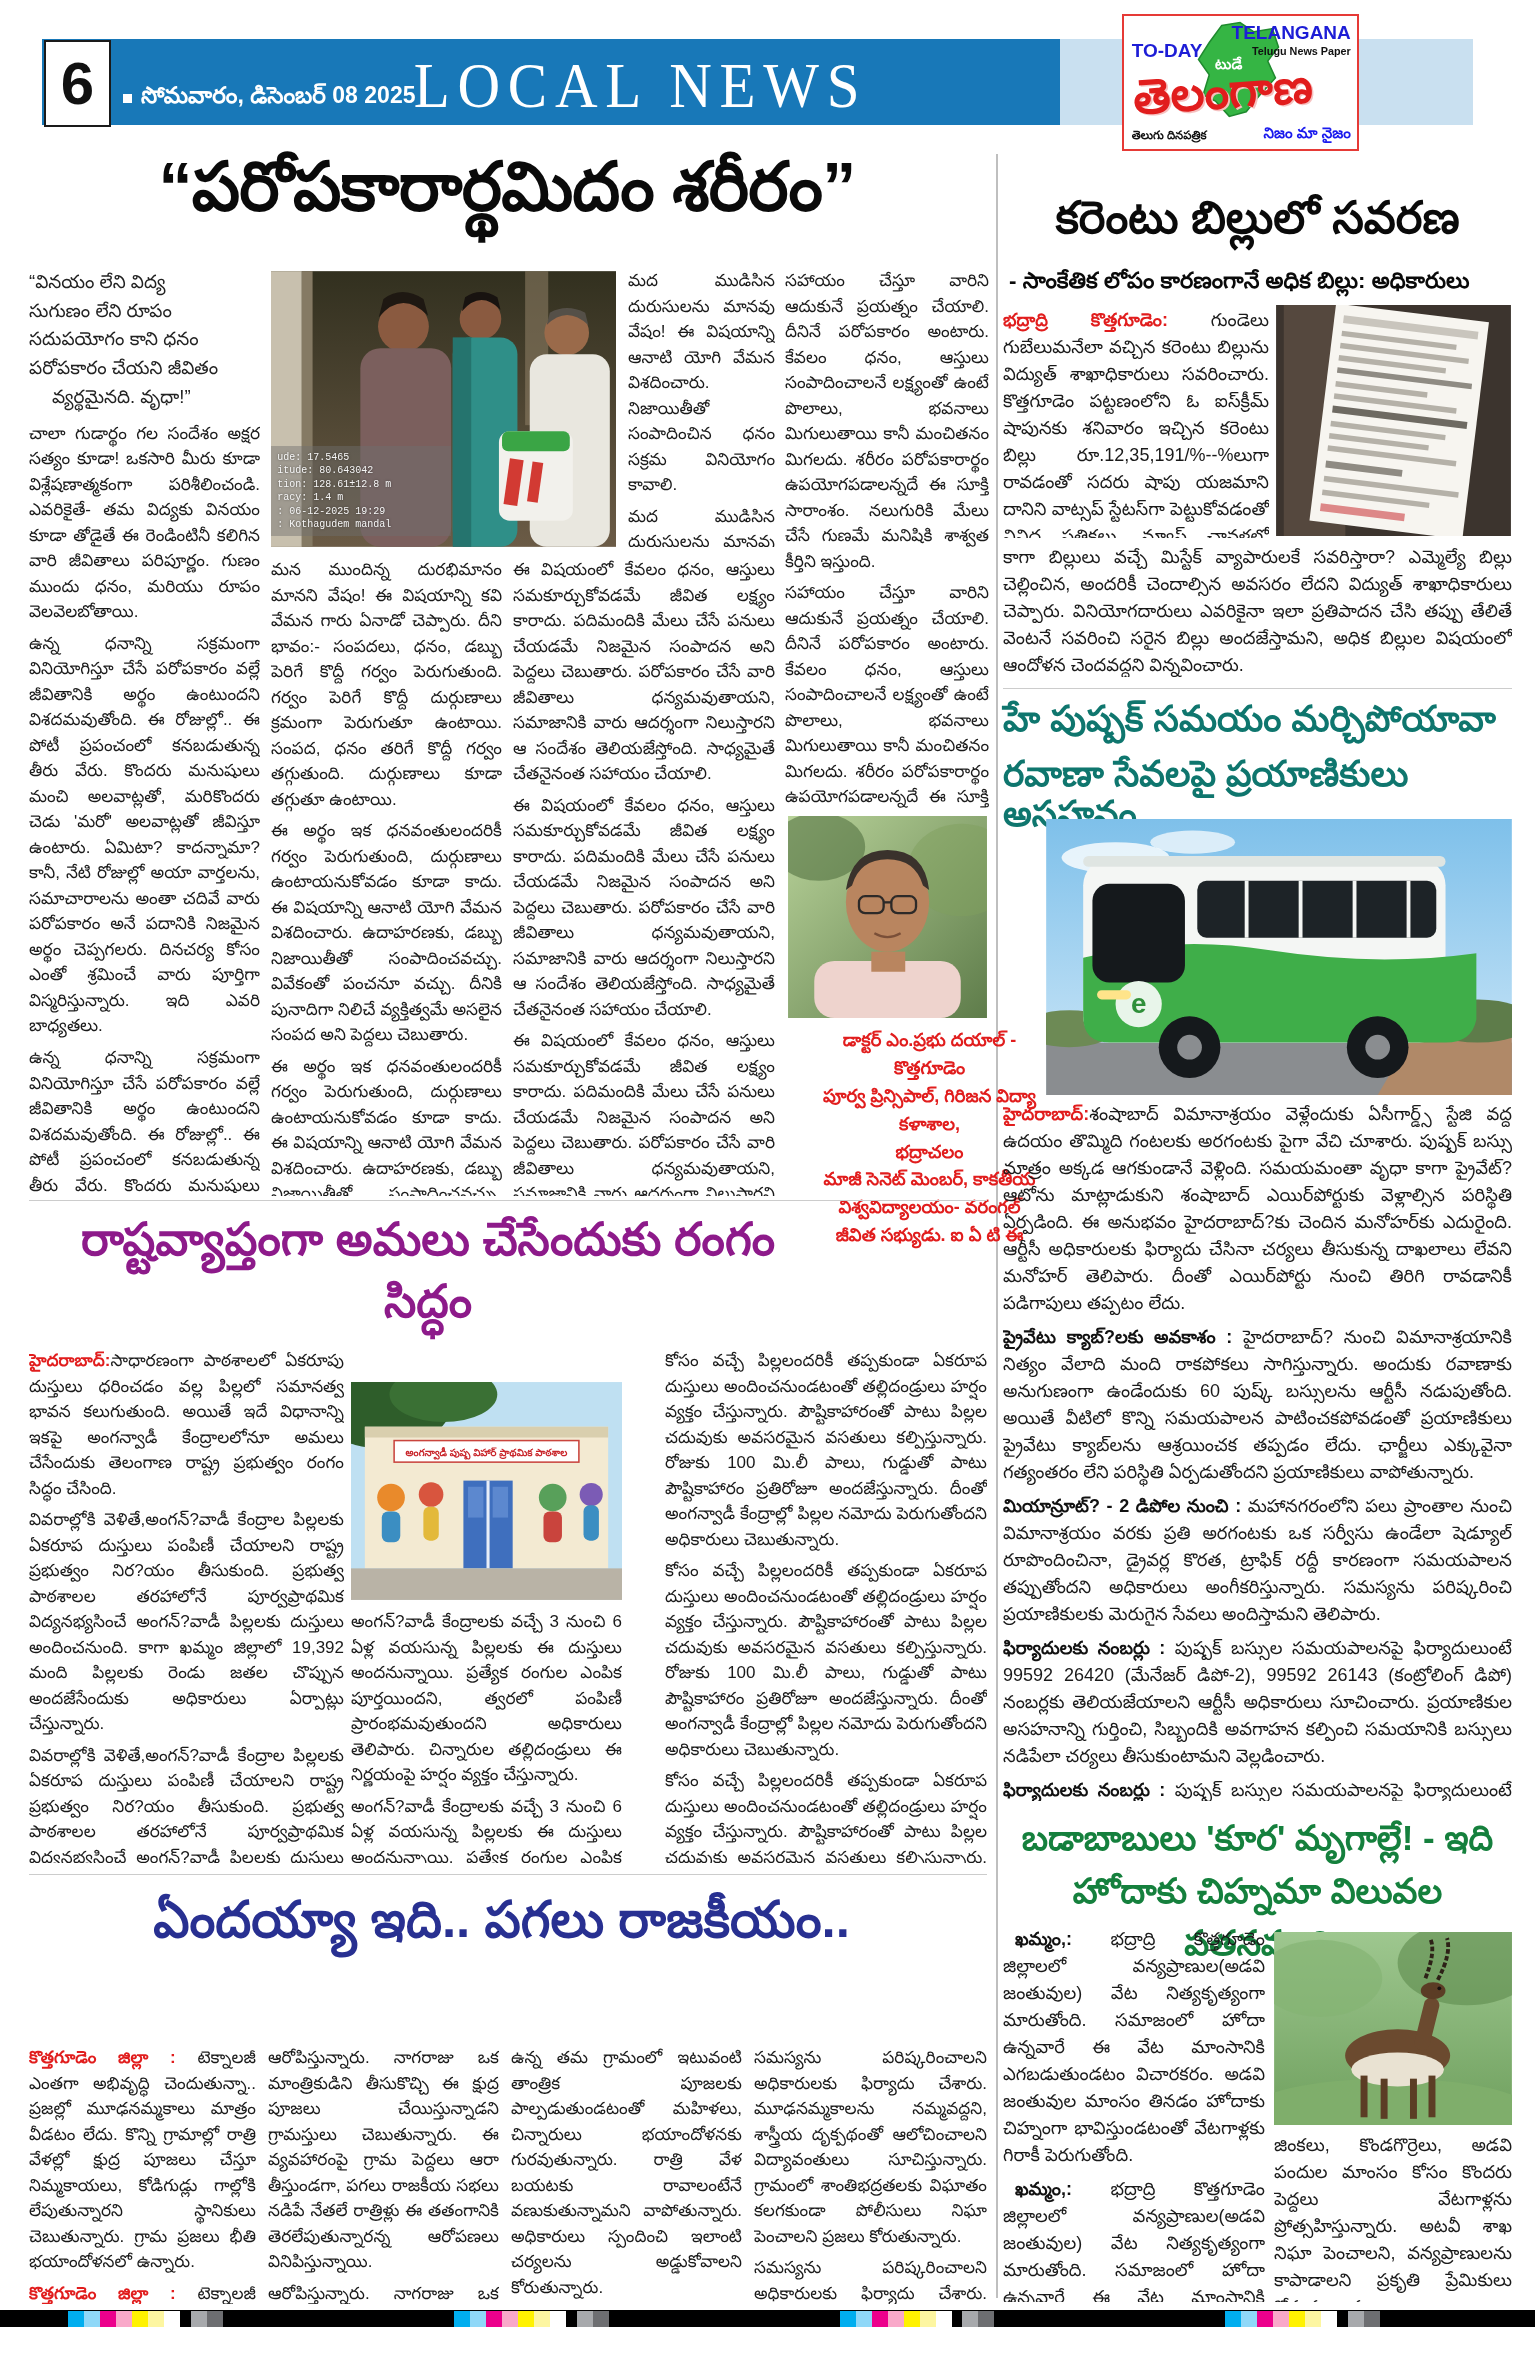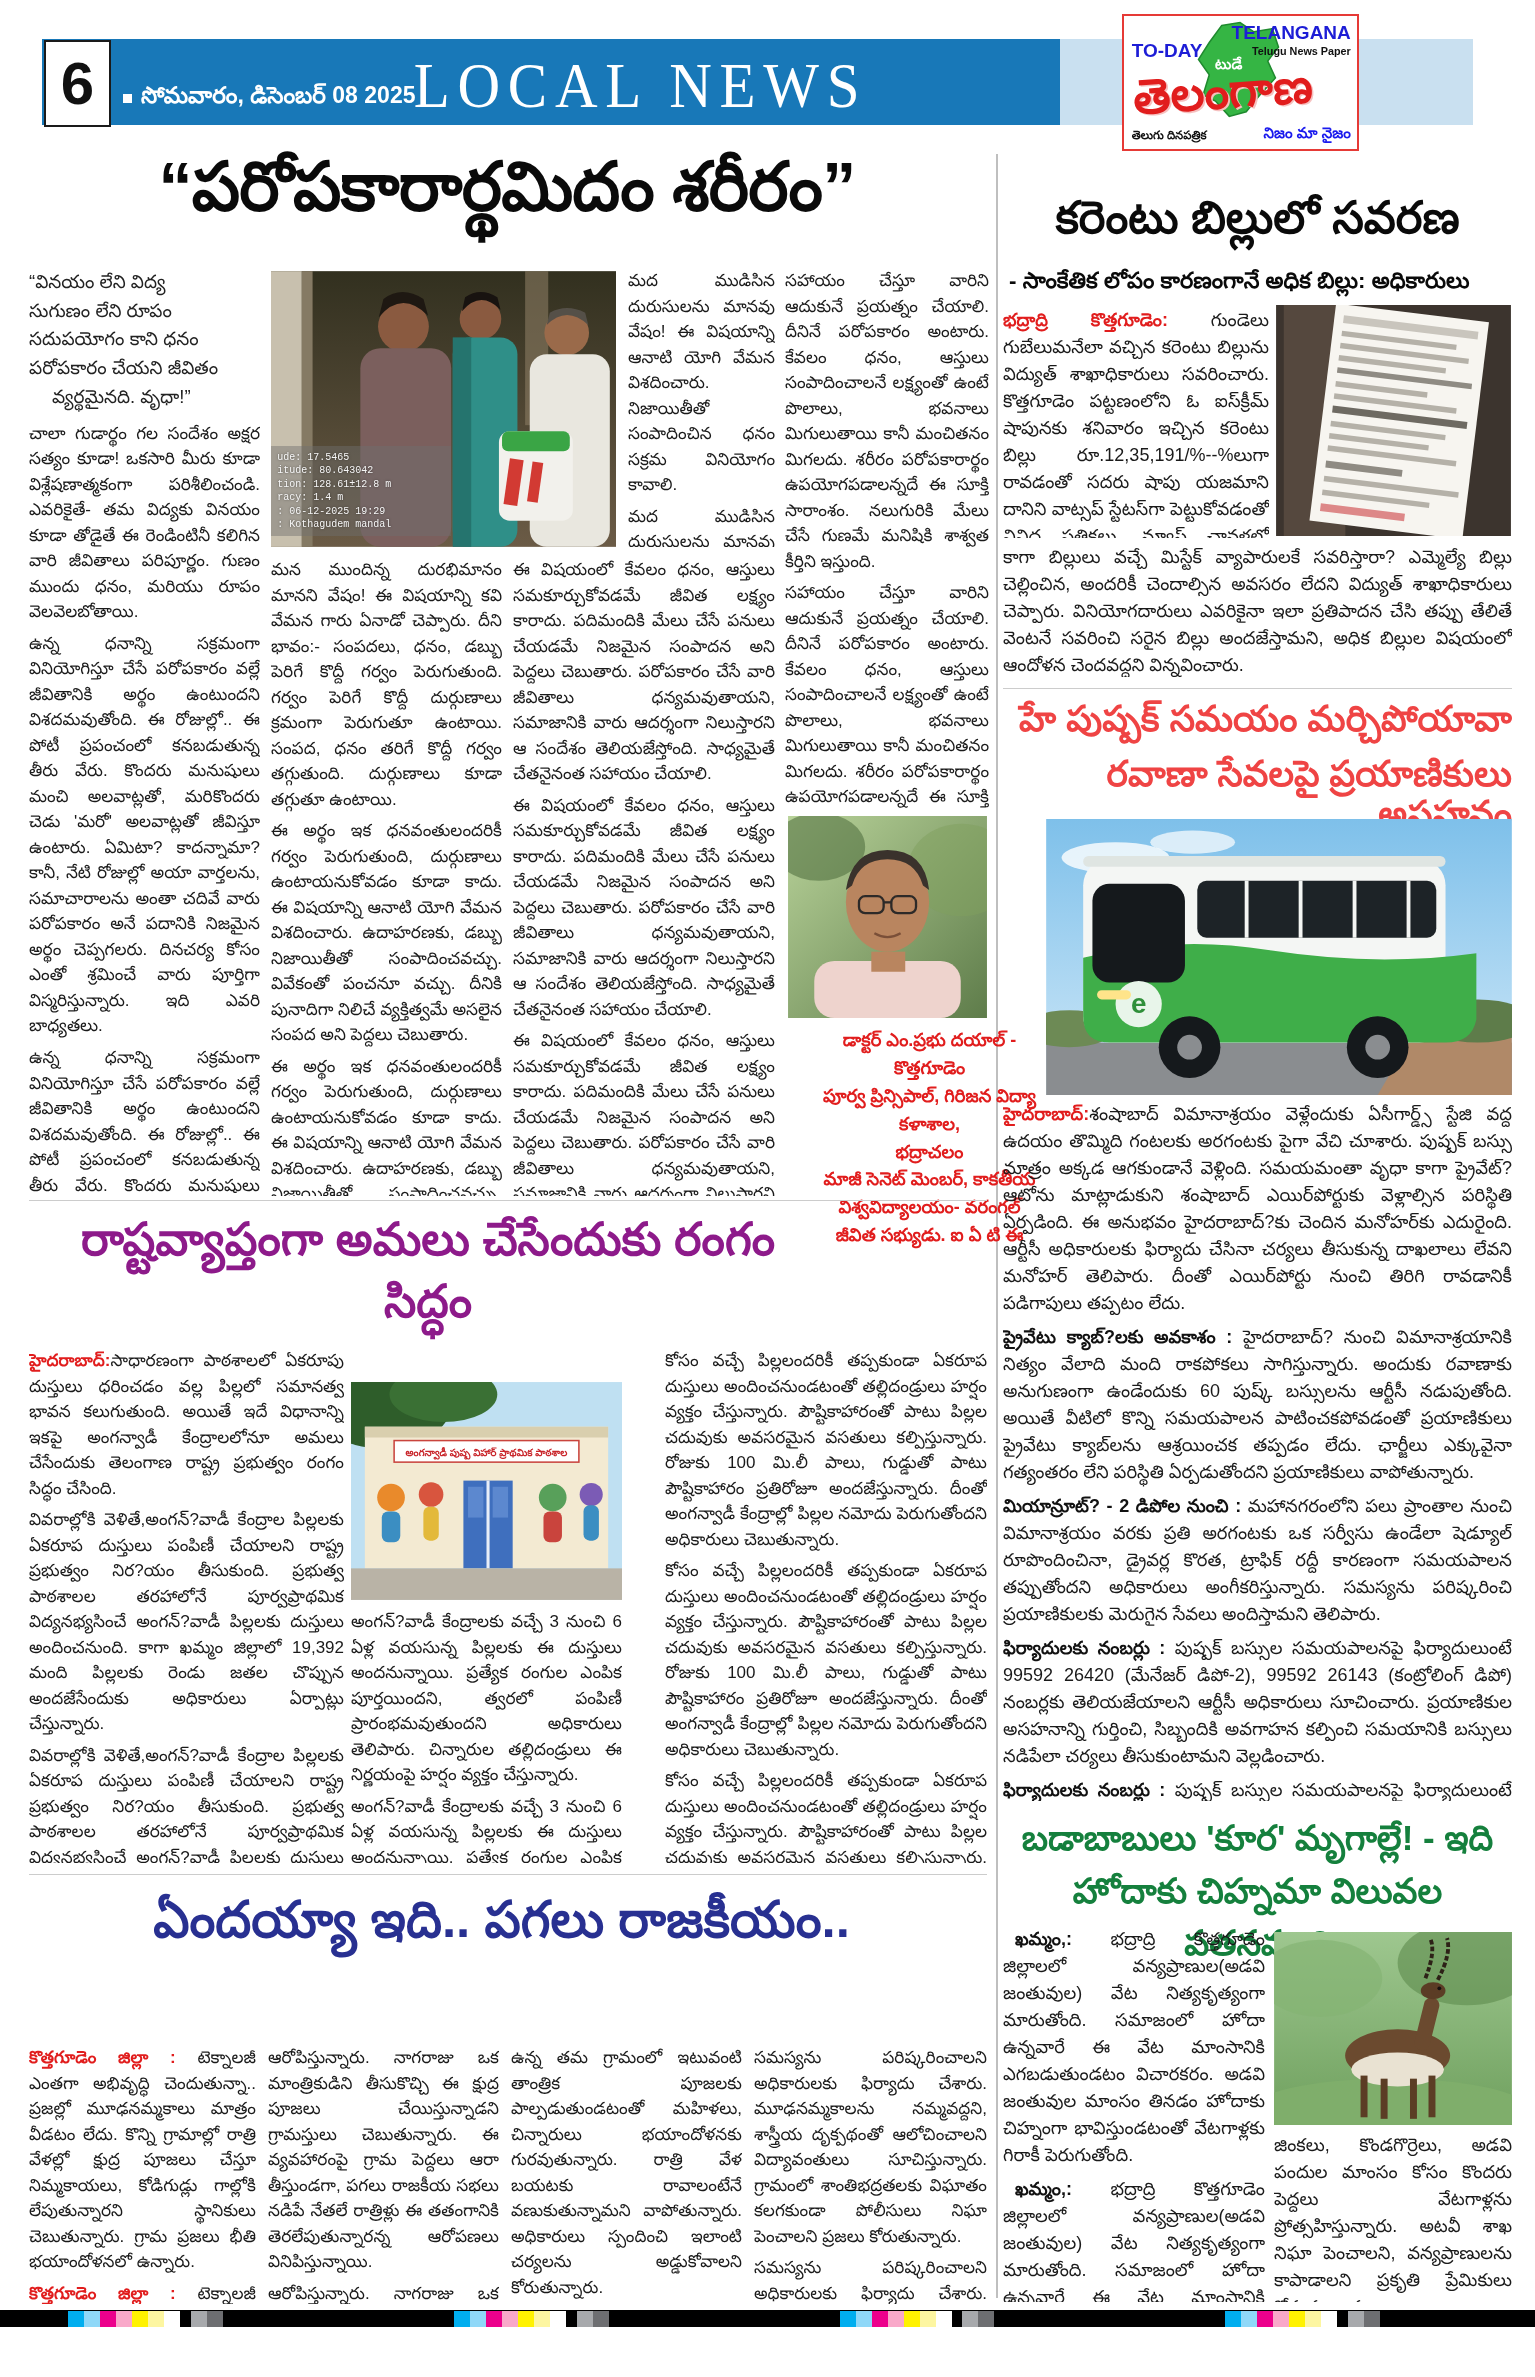--- a/index.html
+++ b/index.html
@@ -20,21 +20,21 @@
   .logo-today,.logo-telangana{color:#1d1dd6;font-weight:700;font-size:19px;font-family:"Liberation Sans",sans-serif;}
   .logo-tag{color:#111;font-weight:700;font-size:10.8px;}
   .logo-script{color:#e11d1d;font-weight:700;font-size:48px;line-height:1;transform:rotate(-4deg);text-shadow:1.5px 1.5px 0 #f6c1c0;white-space:nowrap;}
   .logo-map{fill:#35b544;stroke:#1f8a2e;stroke-width:2;}
   .logo-bl{color:#111;font-weight:700;font-size:11.6px;}
   .logo-br{color:#1a1aee;font-weight:700;font-size:15px;}
   
   .hl-main{font-size:68px;font-weight:700;color:#0a0a0a;text-align:center;line-height:1.05;letter-spacing:-0.8px;}
   .hl-bill{font-size:45px;font-weight:700;color:#0a0a0a;text-align:center;line-height:1.05;}
   .sub-bill{font-size:22.4px;font-weight:700;color:#0a0a0a;}
-  .hl-bus{font-size:36px;font-weight:600;color:#ef4444;text-align:right;line-height:1.1;}
+  .hl-bus{font-size:36px;font-weight:600;color:#0f766e;text-align:left;line-height:1.1;}
   .hl-ang{font-size:46px;font-weight:700;color:#8d1a8a;text-align:center;line-height:1.35;}
   .hl-pol{font-size:51px;font-weight:700;color:#283091;text-align:center;line-height:1.45;}
   .hl-deer{font-size:35px;font-weight:700;color:#15803d;text-align:center;line-height:1.5;}
   
   .col{font-size:17px;line-height:1.5;text-align:justify;overflow:hidden;color:#1a1a1a;}
   .col p{margin:0 0 6.2px 0;}
   .colR{font-size:18px;line-height:1.5;text-align:justify;overflow:hidden;color:#1a1a1a;}
   .colR p{margin:0 0 7px 0;}
   .dateline{color:#e11d1d;font-weight:700;}
   .dateline-dark{color:#111;font-weight:700;margin-left:12px;}

